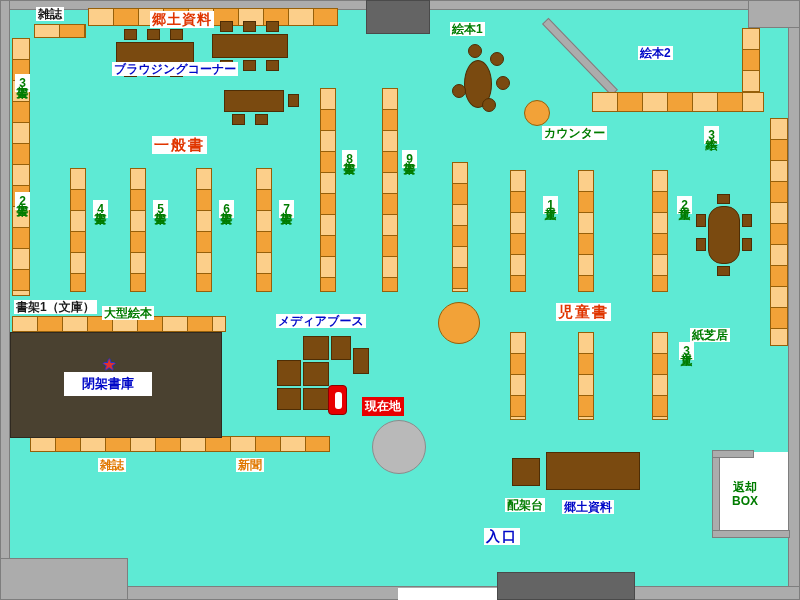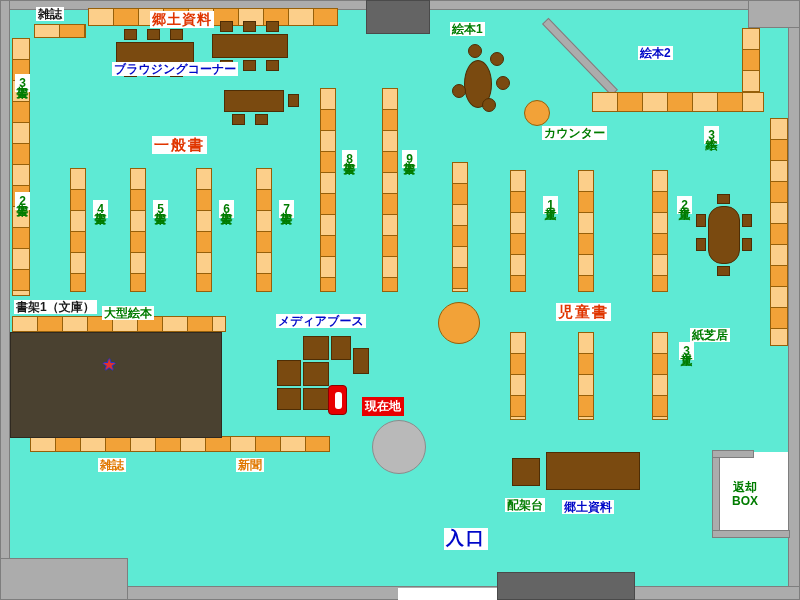--- a/index.html
+++ b/index.html
@@ -148,25 +148,28 @@
   <div class="abs lbl green v" style="left:279px;top:200px">書架7</div>
   <div class="abs lbl green v" style="left:543px;top:196px">児童1</div>
   <div class="abs lbl green v" style="left:677px;top:196px">児童2</div>
   <div class="abs lbl black" style="left:14px;top:300px">書架1（文庫）</div>
   <div class="abs lbl green" style="left:102px;top:306px">大型絵本</div>
   <div class="abs lbl blue" style="left:276px;top:314px">メディアブース</div>
   <div class="abs lbl red big" style="left:556px;top:303px">児童書</div>
   <div class="abs lbl green" style="left:690px;top:328px">紙芝居</div>
   <div class="abs lbl green v" style="left:679px;top:342px">児童3</div>
 
+  <div class="abs stackLbl" style="left:64px;top:372px;width:88px;height:24px">
+    <span>閉架書庫</span>
+  </div>
   <span class="star" style="left:102px;top:357px">★</span>
 
   <div class="abs current" style="left:362px;top:397px">現在地</div>
 
   <div class="abs lbl orange" style="left:98px;top:458px">雑誌</div>
   <div class="abs lbl orange" style="left:236px;top:458px">新聞</div>
   <div class="abs lbl green" style="left:505px;top:498px">配架台</div>
   <div class="abs lbl blue" style="left:562px;top:500px">郷土資料</div>
   <div class="abs lbl green prewrap" style="left:730px;top:480px">返却
 BOX</div>
-  <div class="abs lbl blue" style="left:444px;top:528px;font-size:18px;letter-spacing:2px">入口</div>
+  <div class="abs lbl blue" style="left:484px;top:528px;font-size:14px;letter-spacing:2px">入口</div>
 
 </div>
 
 </body></html>

